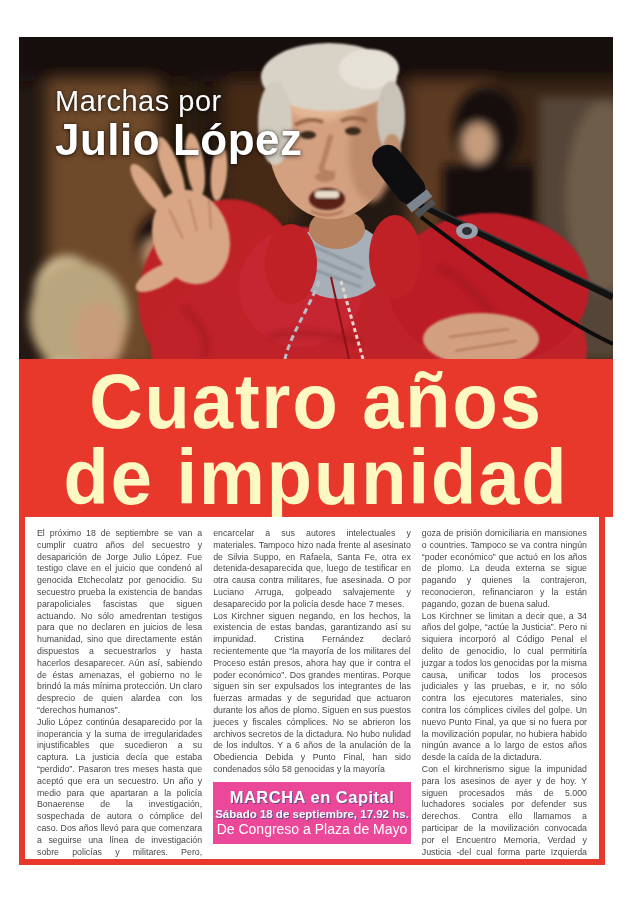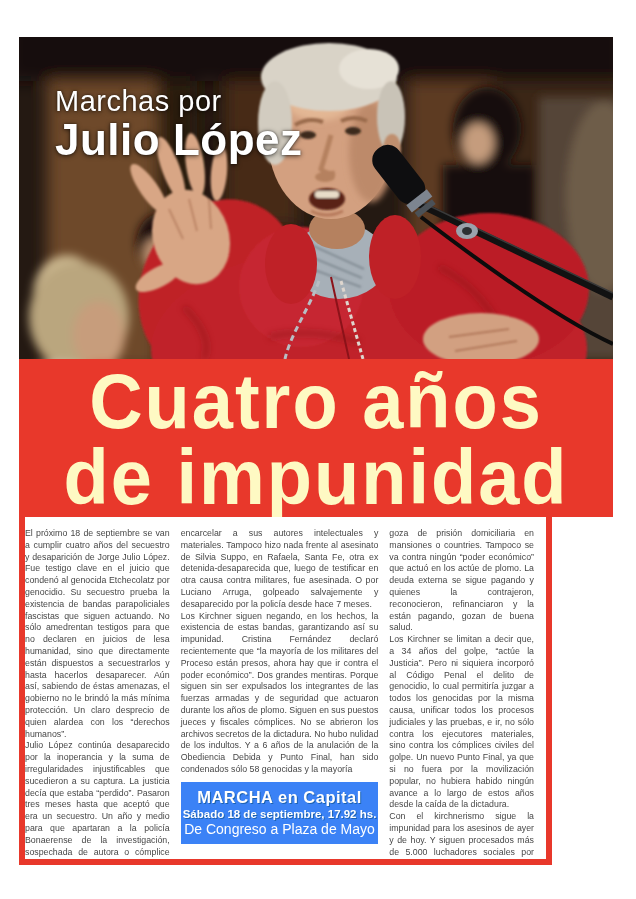--- a/index.html
+++ b/index.html
@@ -23,32 +23,32 @@
     text-align:center; overflow:hidden;
   }
   .banner .hl {
     font-weight:bold; font-size:74px; line-height:76px; letter-spacing:2px;
     transform:scaleY(1.04); transform-origin:top center; white-space:nowrap;
   }
   .banner .hl:first-child { margin-top:3px; }
 
   
   .body-frame {
-    box-sizing:border-box; width:533px; height:348px;
+    box-sizing:border-box; width:586px; height:348px;
     border:6px solid #e8382b; border-top:none; background:#ffffff;
     display:grid; grid-template-columns:1fr 1fr 1fr; column-gap:11px;
-    padding:11px 12px 0 0;
+    padding:11px 12px 0 12px;
     color:#474747; font-size:8.8px; line-height:11.8px; text-align:justify;
     overflow:hidden;
   }
   .col p { margin:0; }
 
   
   .march-box {
-    margin-top:6px; background:#3b82f6; color:#ffffff; text-align:center;
+    margin-top:6px; background:#ec4899; color:#ffffff; text-align:center;
     padding:6px 2px 7px 2px;
   }
   .march-title {
     font-size:16.5px; font-weight:bold; line-height:19px; letter-spacing:.5px;
     text-shadow:1px 1px 0 rgba(9,77,130,.6); white-space:nowrap;
   }
   .march-date {
     font-size:11.5px; font-weight:bold; line-height:14px;
     text-shadow:1px 1px 0 rgba(9,77,130,.6); white-space:nowrap;
   }
@@ -208,20 +208,20 @@
       <div class="col">
         <p>encarcelar a sus autores intelectuales y materiales. Tampoco hizo nada frente al asesinato de Silvia Suppo, en Rafaela, Santa Fe, otra ex detenida-desaparecida que, luego de testificar en otra causa contra militares, fue asesinada. O por Luciano Arruga, golpeado salvajemente y desaparecido por la policía desde hace 7 meses.</p>
         <p>Los Kirchner siguen negando, en los hechos, la existencia de estas bandas, garantizando así su impunidad. Cristina Fernández declaró recientemente que “la mayoría de los militares del Proceso están presos, ahora hay que ir contra el poder económico”. Dos grandes mentiras. Porque siguen sin ser expulsados los integrantes de las fuerzas armadas y de seguridad que actuaron durante los años de plomo. Siguen en sus puestos jueces y fiscales cómplices. No se abrieron los archivos secretos de la dictadura. No hubo nulidad de los indultos. Y a 6 años de la anulación de la Obediencia Debida y Punto Final, han sido condenados sólo 58 genocidas y la mayoría</p>
         <div class="march-box">
           <div class="march-title">MARCHA en Capital</div>
           <div class="march-date">Sábado 18 de septiembre, 17.92 hs.</div>
           <div class="march-route">De Congreso a Plaza de Mayo</div>
         </div>
       </div>
       <div class="col">
-        <p>goza de prisión domiciliaria en mansiones o countries. Tampoco se va contra ningún “poder económico” que actuó en los actúe de plomo. La deuda externa se sigue pagando y quienes la contrajeron, reconocieron, refinanciaron y la están pagando, gozan de buena salud.</p>
+        <p>goza de prisión domiciliaria en mansiones o countries. Tampoco se va contra ningún “poder económico” que actuó en los años de plomo. La deuda externa se sigue pagando y quienes la contrajeron, reconocieron, refinanciaron y la están pagando, gozan de buena salud.</p>
         <p>Los Kirchner se limitan a decir que, a 34 años del golpe, “actúe la Justicia”. Pero ni siquiera incorporó al Código Penal el delito de genocidio, lo cual permitiría juzgar a todos los genocidas por la misma causa, unificar todos los procesos judiciales y las pruebas, e ir, no sólo contra los ejecutores materiales, sino contra los cómplices civiles del golpe. Un nuevo Punto Final, ya que si no fuera por la movilización popular, no hubiera habido ningún avance a lo largo de estos años desde la caída de la dictadura.</p>
         <p>Con el kirchnerismo sigue la impunidad para los asesinos de ayer y de hoy. Y siguen procesados más de 5.000 luchadores sociales por defender sus derechos. Contra ello llamamos a participar de la movilización convocada por el Encuentro Memoria, Verdad y Justicia -del cual forma parte Izquierda Socialista-, exigiendo este 18 la aparición con vida ya de Julio López y el castigo a los responsables políticos y materiales de su secuestro.</p>
       </div>
     </div>
 
   </div>
 </div>
 
 </body></html>

